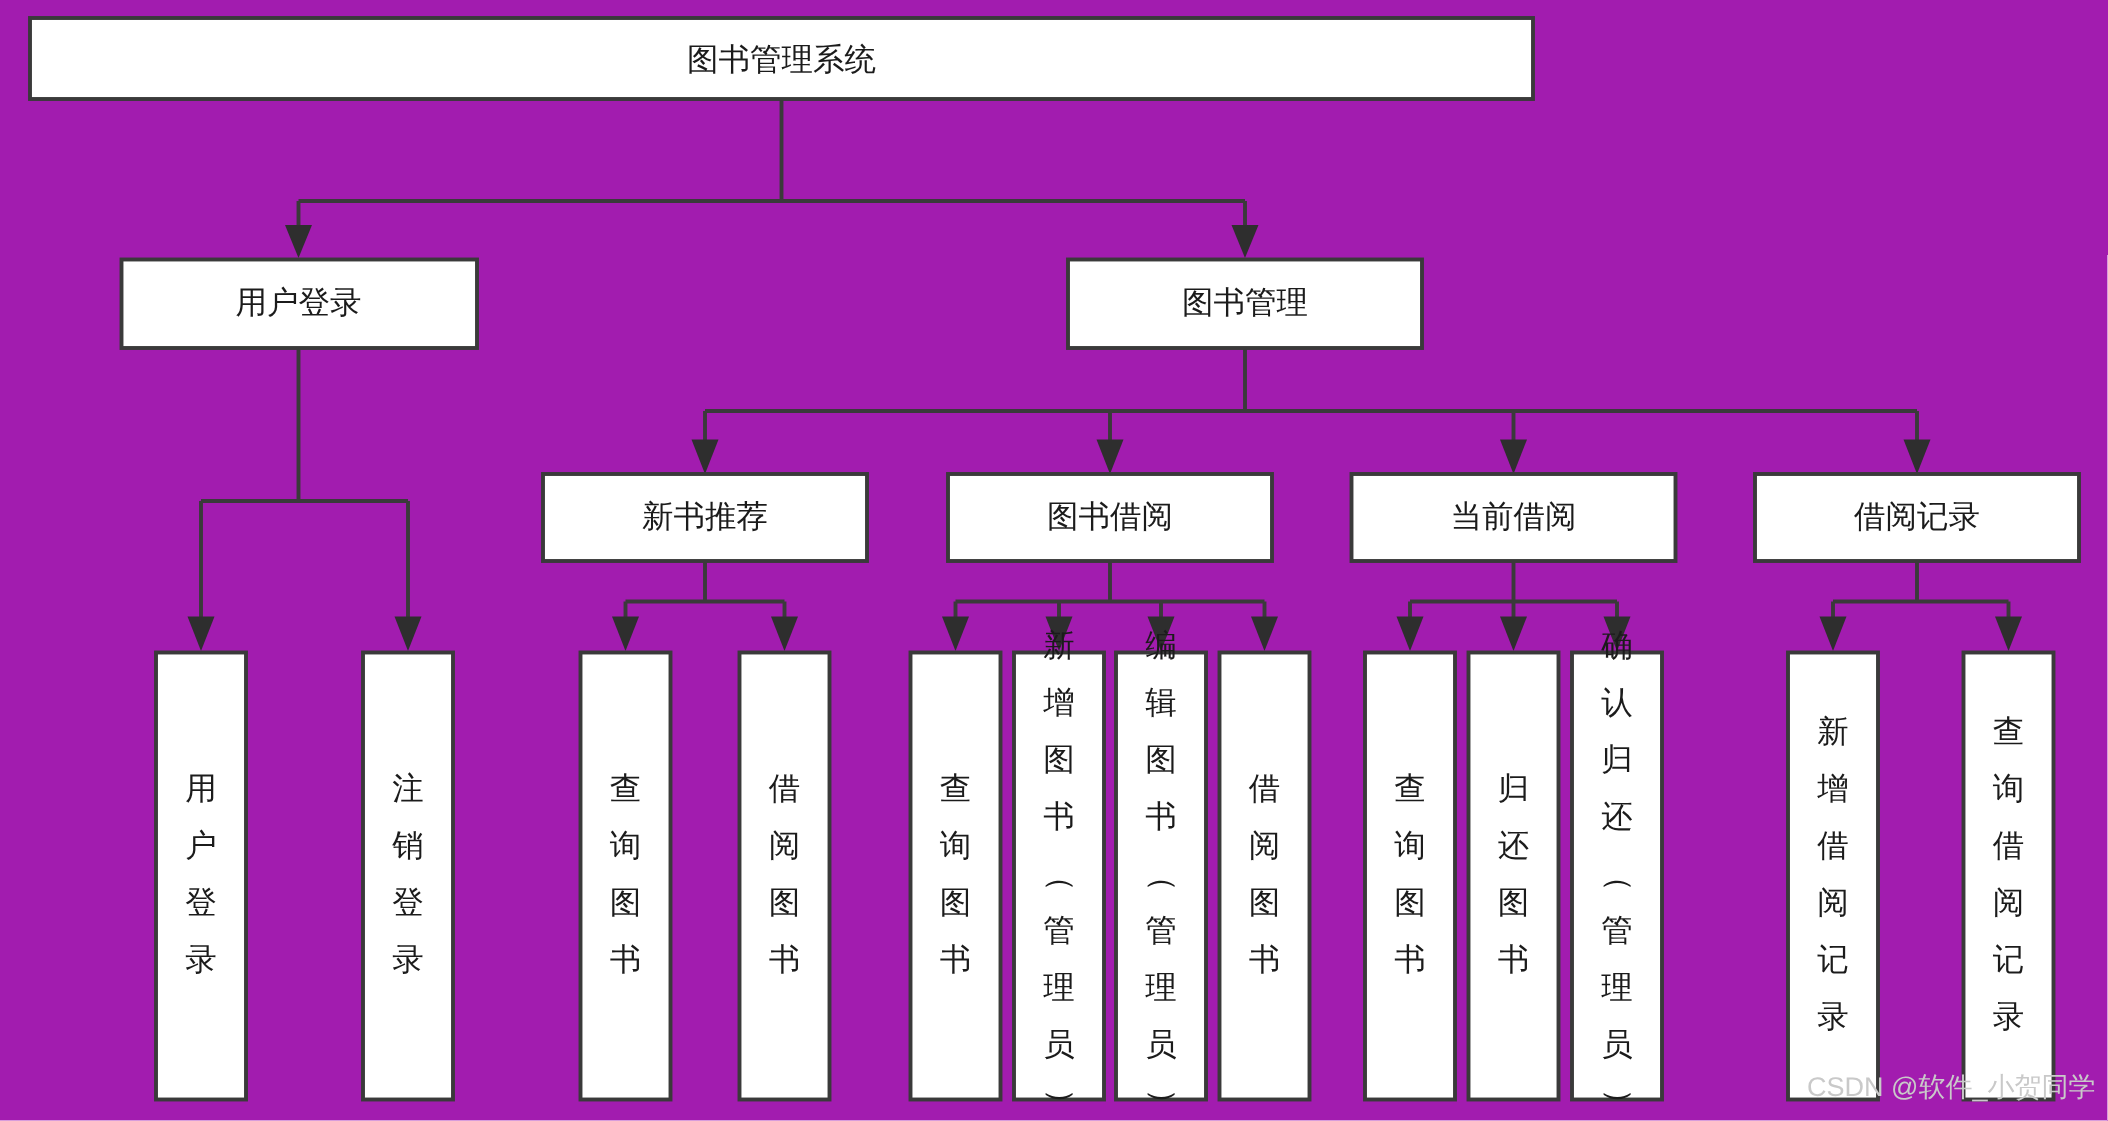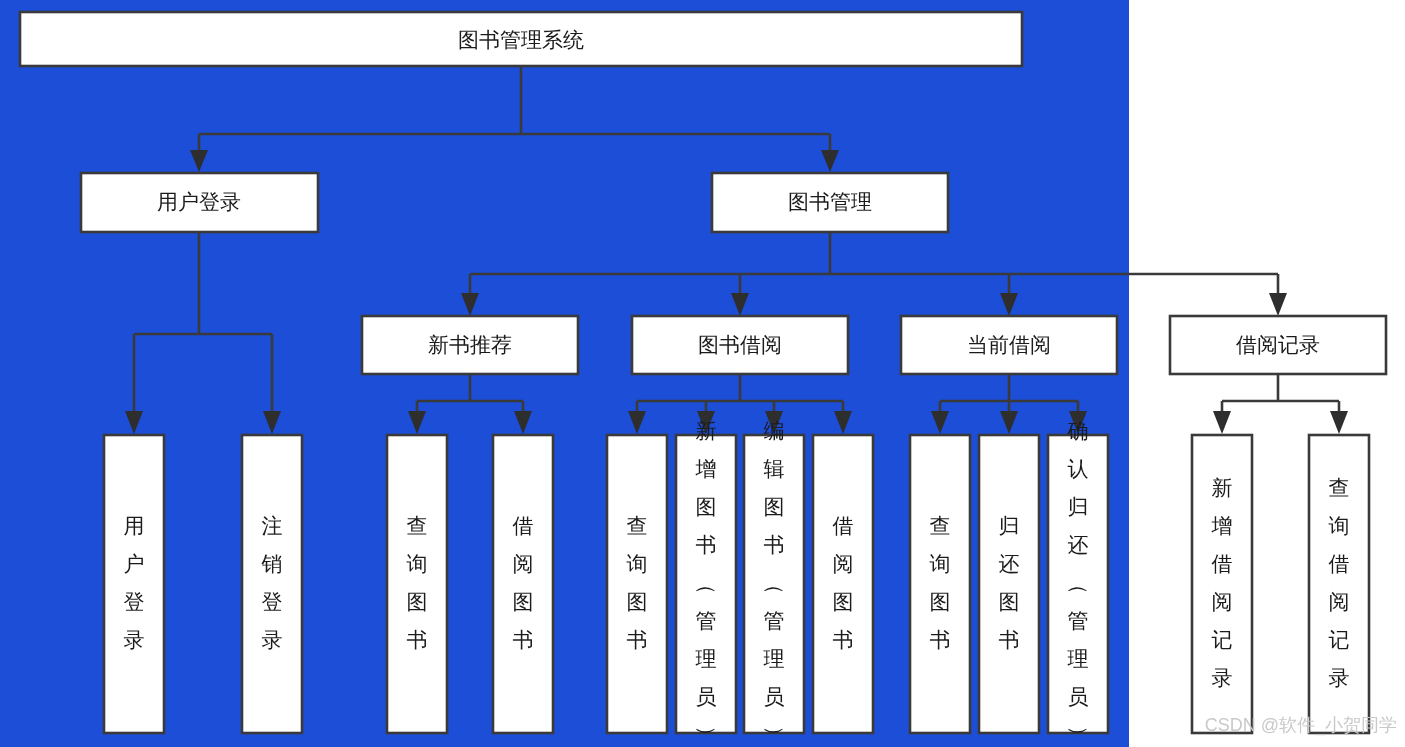--- a/index.html
+++ b/index.html
@@ -8,23 +8,23 @@
     background: #ffffff;
   }
   body {
     width: 1405px;
     height: 747px;
     font-family: "Liberation Sans", "DejaVu Sans", sans-serif;
     overflow: hidden;
   }
   #diagram-root {
     position: relative;
-    width: 1129px;
+    width: 1405px;
     height: 747px;
-    background: #1d4ed8;
+    background: #a21caf;
   }
   svg#tree-svg {
     position: absolute;
     top: 0;
     left: 0;
     width: 1405px;
     height: 747px;
     display: block;
   }
   .node-box {

